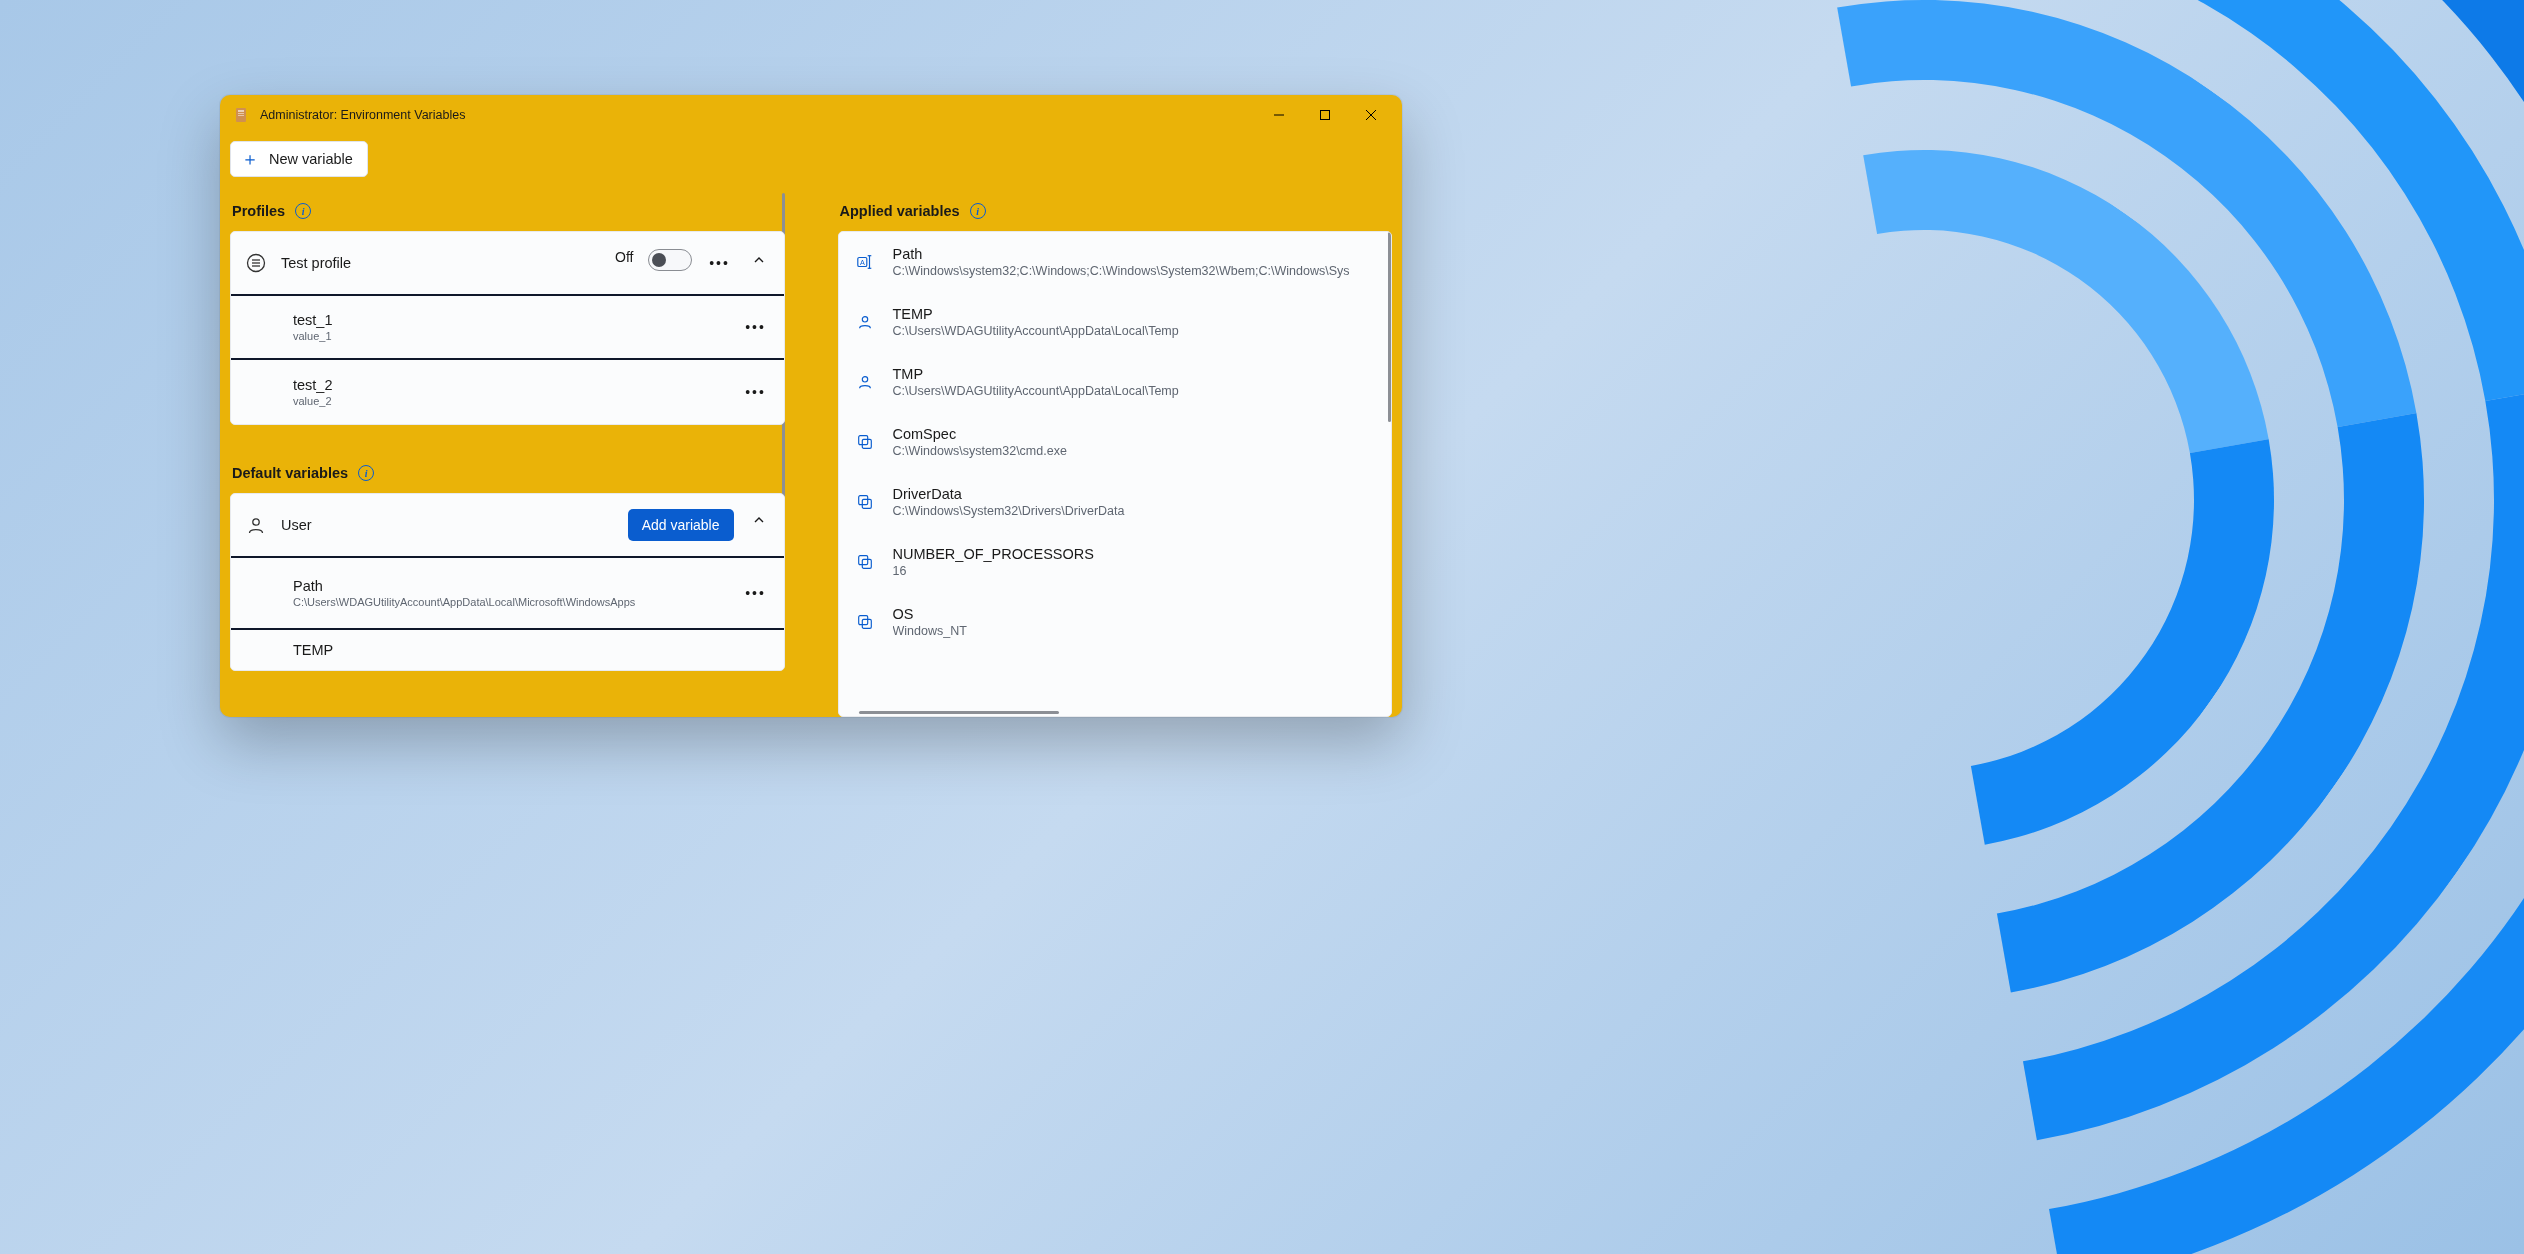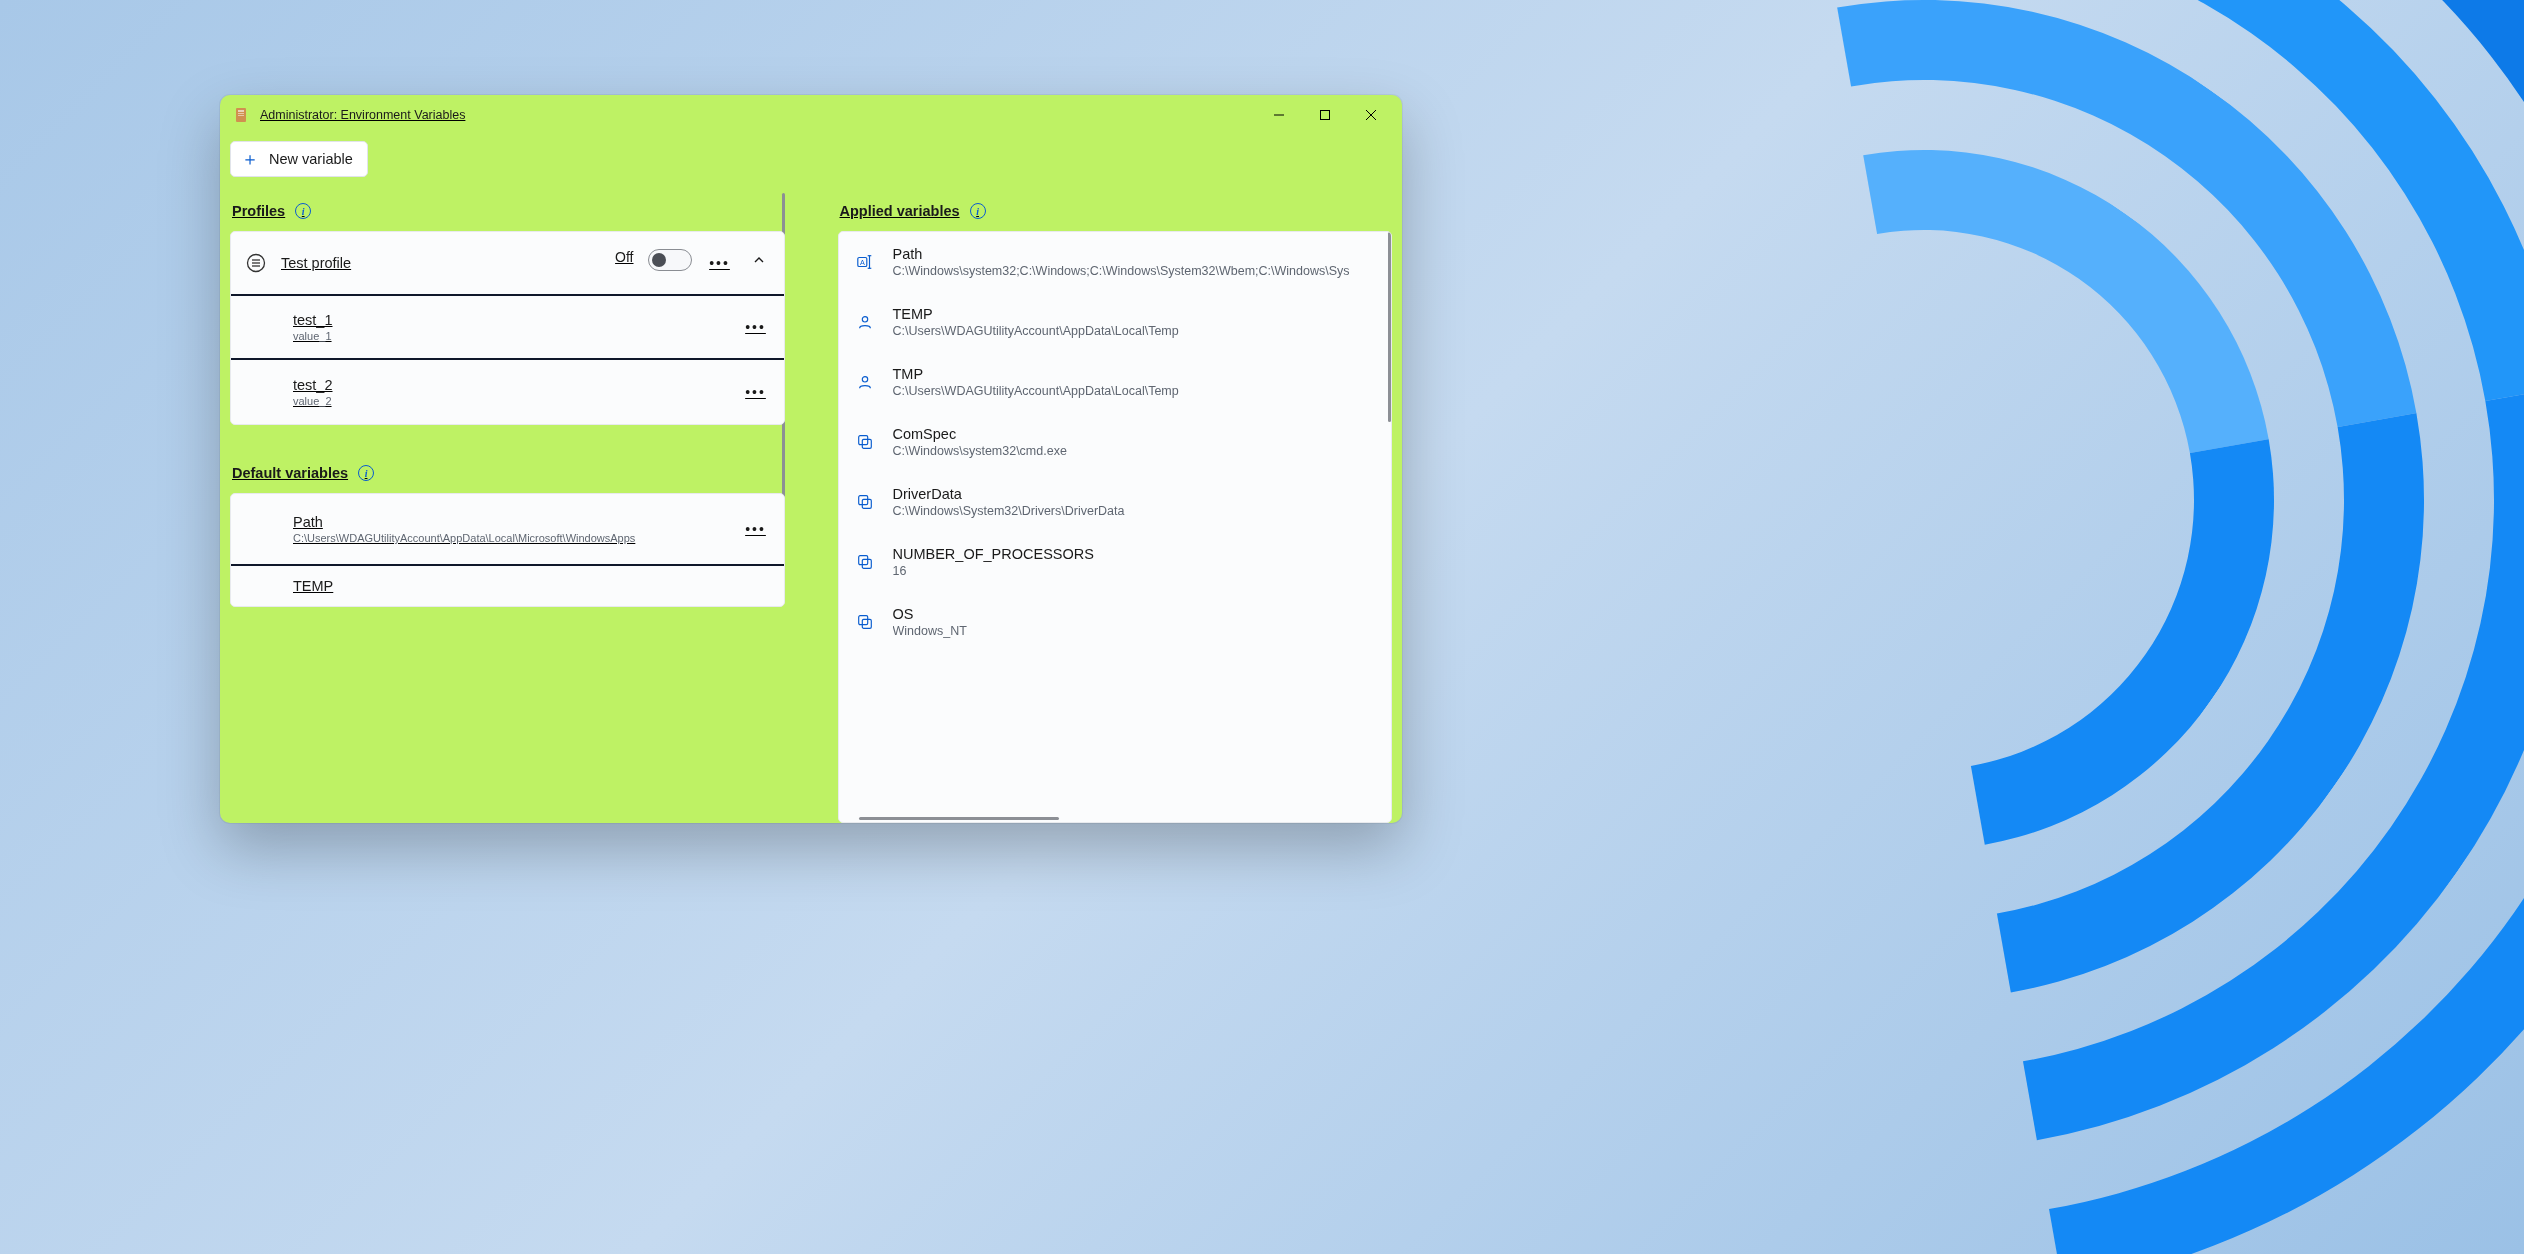--- a/index.html
+++ b/index.html
@@ -49,28 +49,27 @@
     border-top-color: #2196f9;
     border-right-color: #3aa2fb;
     transform: rotate(165deg);
   }
 
   .window {
     position: absolute;
     left: 220px;
     top: 95px;
     width: 1182px;
-    height: 728px;
-    background: #bef264;
+    height: 622px;
+    background: #eab308;
     border-radius: 10px;
     box-shadow: 0 25px 60px rgba(0,0,0,0.25), 0 0 0 1px rgba(0,0,0,0.05);
     overflow: hidden;
     display: flex;
     flex-direction: column;
-    text-decoration: underline;
   }
   .titlebar {
     height: 40px;
     display: flex;
     align-items: center;
     padding: 0 8px 0 14px;
     gap: 10px;
   }
   .app-icon { width: 16px; height: 16px; }
   .titlebar-title { font-size: 12.5px; color: #1a1a1a; flex: 1; }
@@ -314,20 +313,39 @@
             </div>
           </div>
         </div>
 
         <div class="section-header">
           <h2>Default variables</h2>
           <span class="info-icon">i</span>
         </div>
 
         <div class="panel">
+          <div class="row">
+            <span class="row-icon">
+              <svg width="20" height="20" viewBox="0 0 20 20">
+                  <circle cx="10" cy="7" r="3.2" fill="none" stroke="currentColor" stroke-width="1.3"></circle>
+                  <path d="M3.5 18 C3.5 13.5 16.5 13.5 16.5 18" fill="none" stroke="currentColor" stroke-width="1.3"></path>
+                </svg>
+            </span>
+            <div class="row-text">
+              <div class="name">User</div>
+            </div>
+            <div class="row-tail">
+              <button class="add-var-btn">Add variable</button>
+              <div class="chev">
+                <svg viewBox="0 0 12 12">
+                    <polyline points="2,8 6,4 10,8" fill="none" stroke="currentColor" stroke-width="1.4"></polyline>
+                  </svg>
+              </div>
+            </div>
+          </div>
           <div class="row sub" style="min-height:72px">
             <div class="row-text">
               <div class="name">Path</div>
               <div class="value">C:\Users\WDAGUtilityAccount\AppData\Local\Microsoft\WindowsApps</div>
             </div>
             <div class="row-tail">
               <div class="more-btn">•••</div>
             </div>
           </div>
           <div class="row sub" style="min-height:40px">

